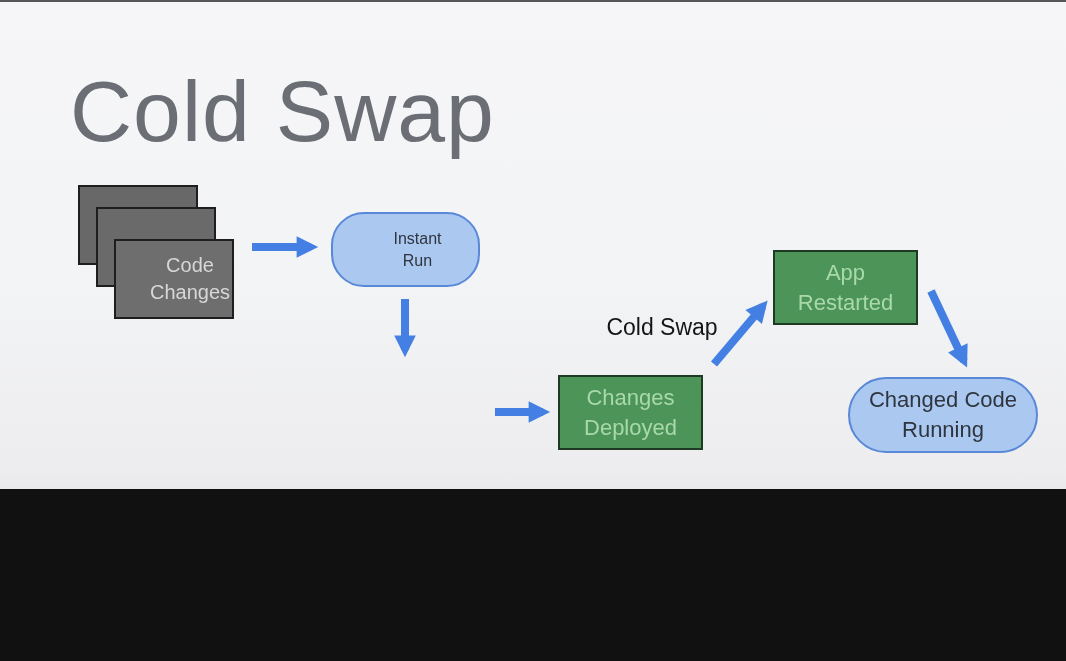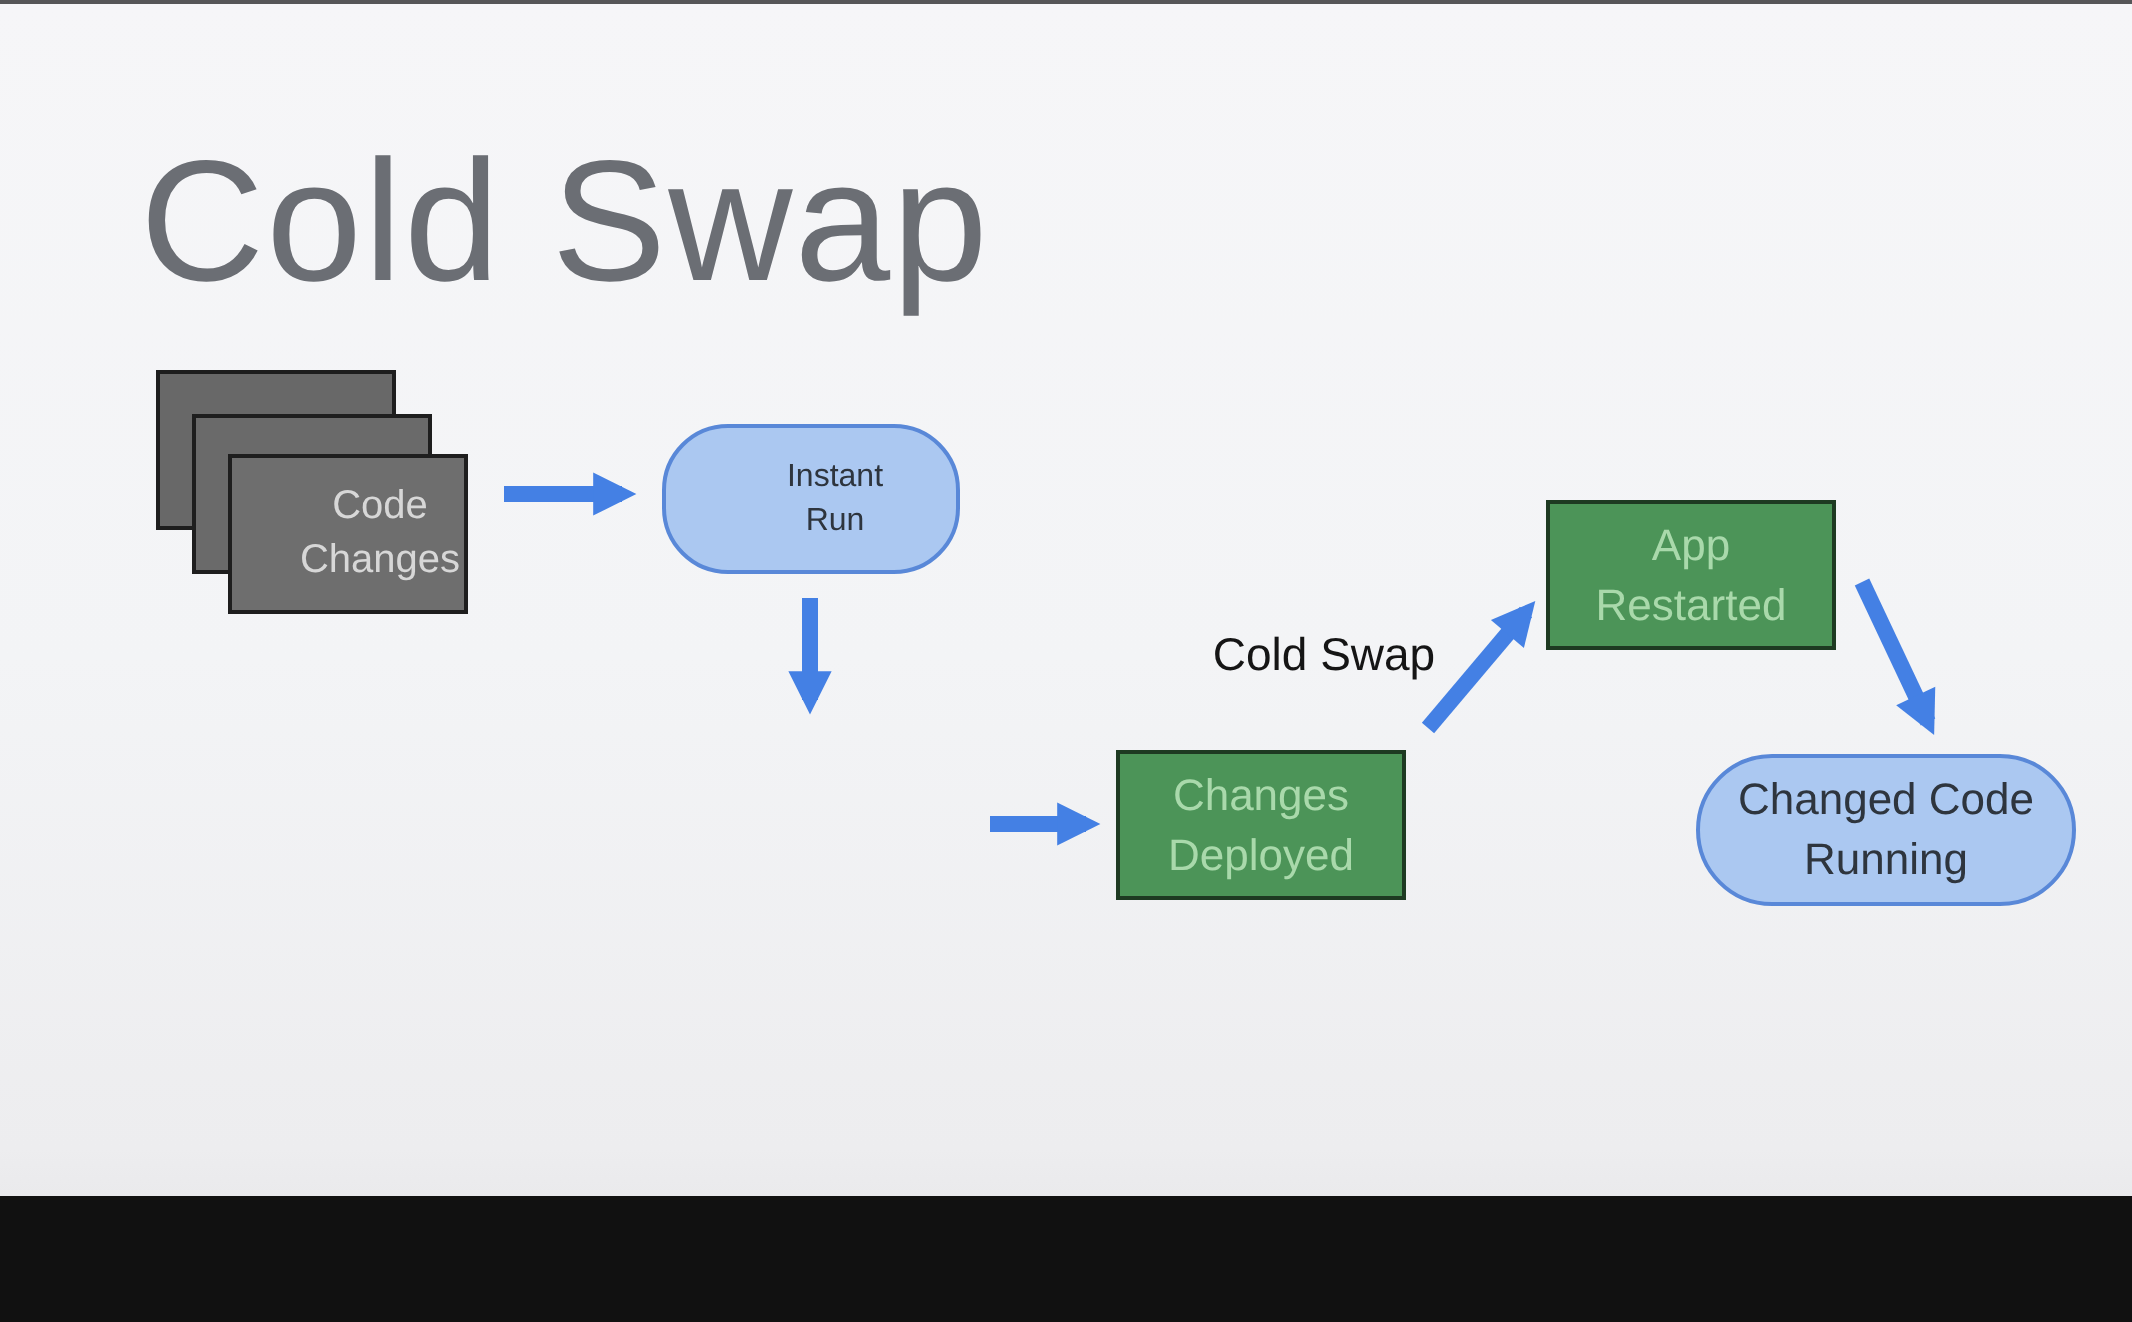--- a/index.html
+++ b/index.html
@@ -1,19 +1,19 @@
 <!DOCTYPE html>
 <html style="--arrow-blue: #4480e4; --green-fill: #4c9458; --green-border: #1e3a22; --green-text: #a9d9ab; --gray-fill: #6e6e6e; --gray-border: #1e1e1e; --gray-text: #d7d7d7; --blue-fill: #abc8f1; --blue-border: #5988d8; --blue-text: #2e353e; --title-gray: #6b6e74;"><head>
 <meta charset="utf-8">
 <style>
   html, body { margin: 0; padding: 0; background: #111; }
   .slide {
     position: relative;
     width: 1066px;
-    height: 598px;
+    height: 489px;
     overflow: hidden;
     font-family: "Liberation Sans", sans-serif;
     background: linear-gradient(to bottom, #f6f6f8 0%, #f3f4f6 55%, #ededef 96%, #eaeaec 100%);
   }
   .slide::before {
     content: "";
     position: absolute;
     top: 0; left: 0; right: 0;
     height: 2px;
     background: #2e2e30;
@@ -51,21 +51,21 @@
     align-items: center;
     justify-content: center;
   }
   .stack-gray .card {
     width: 120px; height: 80px;
     background: var(--gray-fill, #6e6e6e);
     border: 2px solid var(--gray-border, #1e1e1e);
   }
   .stack-gray .card:nth-child(1) { left: 0;   top: 0;  background: #686868; }
   .stack-gray .card:nth-child(2) { left: 18px; top: 22px; background: #6a6a6a; }
-  .stack-gray .card:nth-child(3) { left: 36px; top: 42px; padding-left: 32px; }
+  .stack-gray .card:nth-child(3) { left: 36px; top: 54px; padding-left: 32px; }
   .stack-gray .node-label { font-size: 20px; color: var(--gray-text, #d7d7d7); }
 
   .stack-green .card {
     width: 150px; height: 79px;
     background: var(--green-fill, #4c9458);
     border: 2px solid var(--green-border, #1e3a22);
   }
   .stack-green .card:nth-child(1) { left: 0;   top: 0; }
   .stack-green .card:nth-child(2) { left: 7px;  top: 10px; }
   .stack-green .card:nth-child(3) { left: 15px; top: 20px; }

